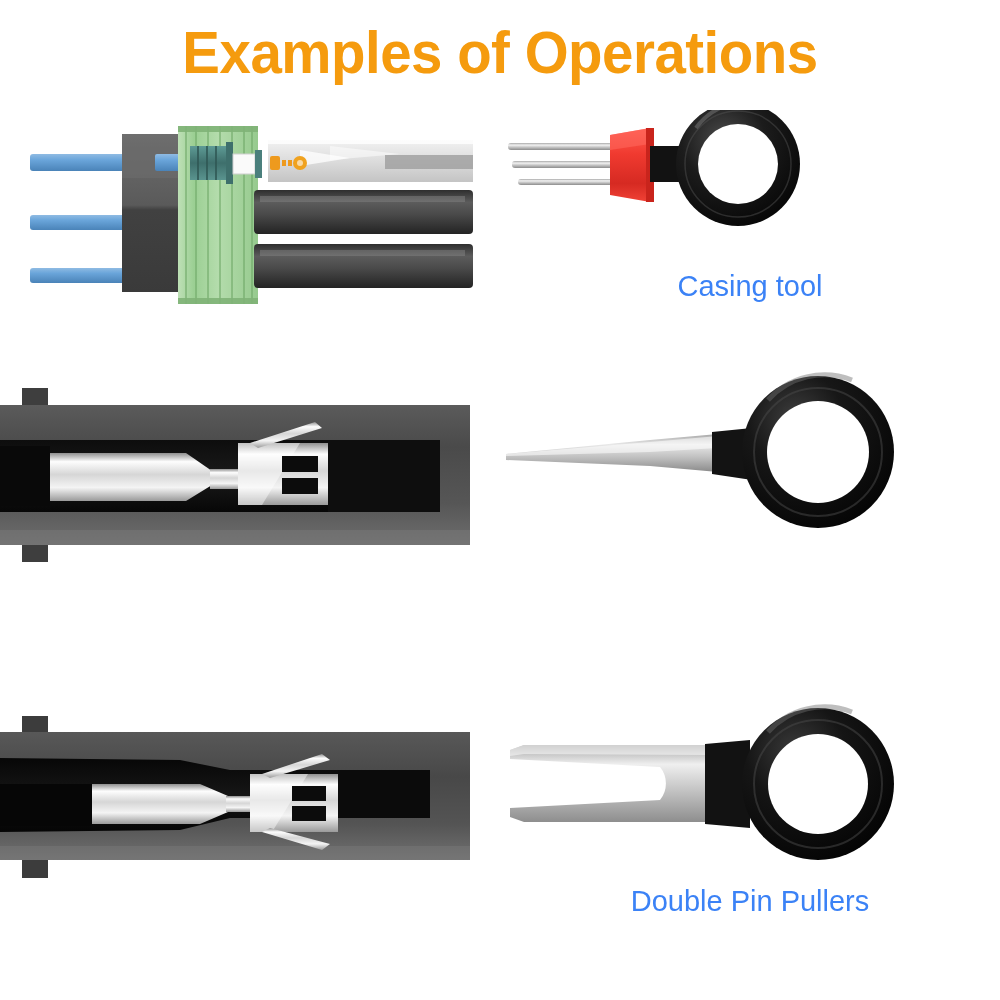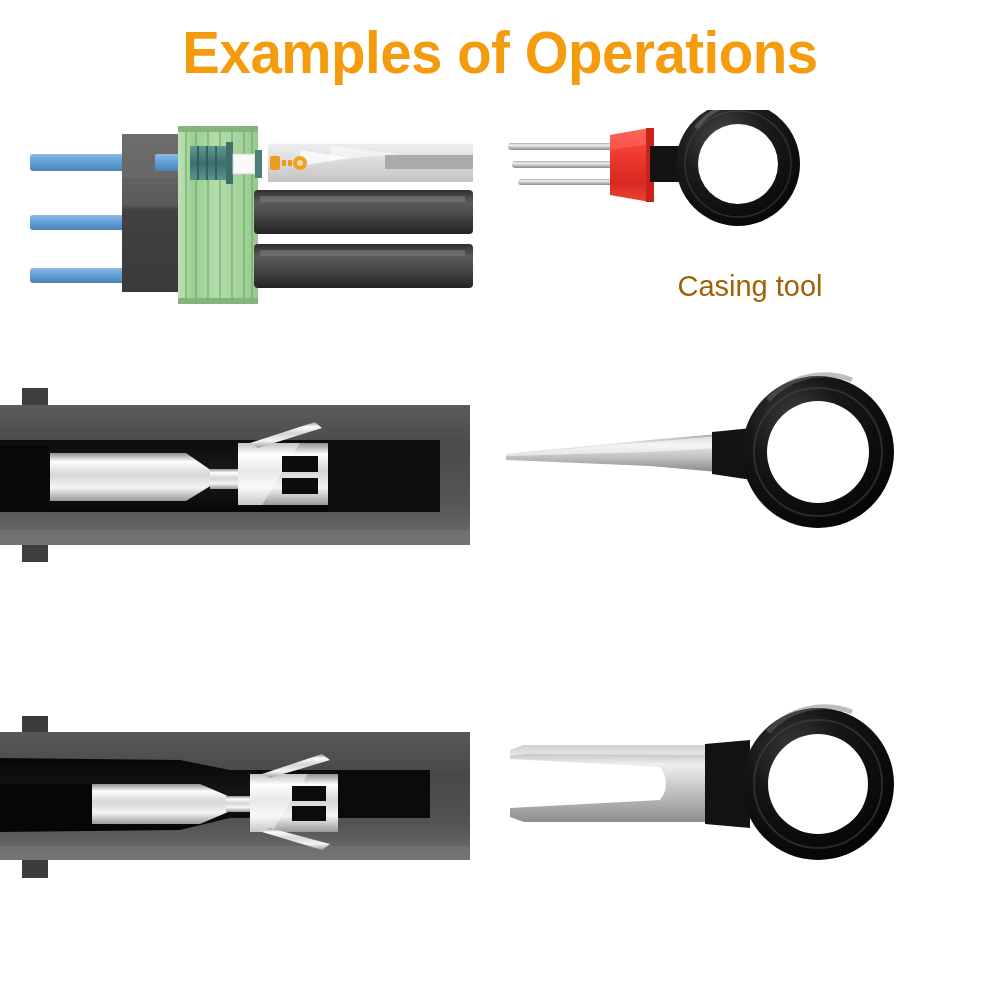--- a/index.html
+++ b/index.html
@@ -34,21 +34,21 @@
   #row-3{top:690px;height:250px;}
 
   .cell-left{position:absolute;left:0;top:0;width:500px;height:100%;}
   .cell-right{position:absolute;left:500px;top:0;width:500px;height:100%;}
 
   .label{
     position:absolute;
     width:500px;left:0;
     text-align:center;
     font-size:29px;
-    color:#a16207;
+    color:#3b82f6;
     font-family:"Liberation Sans","DejaVu Sans",sans-serif;
     white-space:nowrap;
   }
   #label-casing{top:160px;}
   #label-extractor{top:205px;}
   #label-pullers{top:195px;}
 
   svg{display:block;}
 </style>
 </head>
@@ -361,16 +361,17 @@
         </g>
 
         <g>
           <path d="M205 54 L250 50 L250 138 L205 134 Z" fill="#121212"></path>
           <circle cx="318" cy="94" r="76" fill="url(#g-ring3)"></circle>
           <circle cx="318" cy="94" r="50" fill="#FFFFFF"></circle>
           <path d="M268 42 A76 76 0 0 1 352 22" stroke="#6E6E6E" stroke-width="5" fill="none" opacity="0.45"></path>
           <circle cx="318" cy="94" r="64" fill="none" stroke="#4A4A4A" stroke-width="2" opacity="0.5"></circle>
         </g>
       </svg>
+      <div class="label" id="label-pullers">Double Pin Pullers</div>
     </div>
   </div>
 
 </div>
 
 </body></html>

